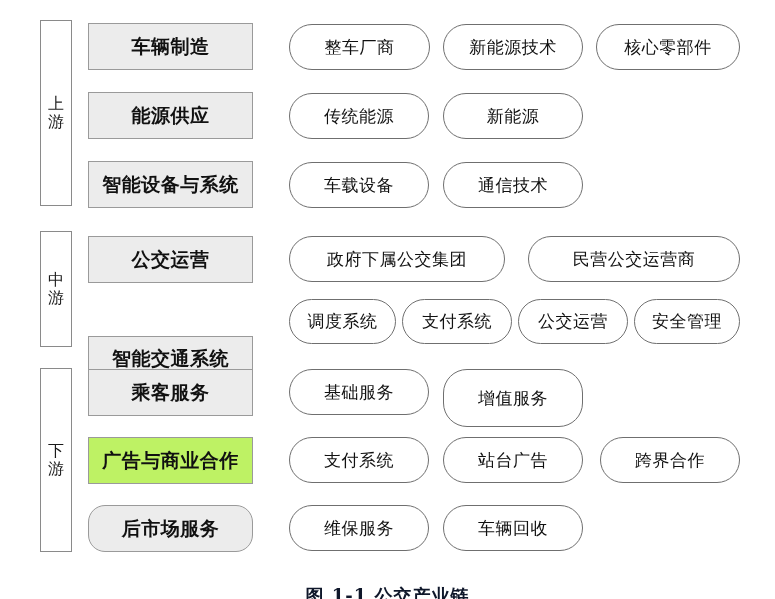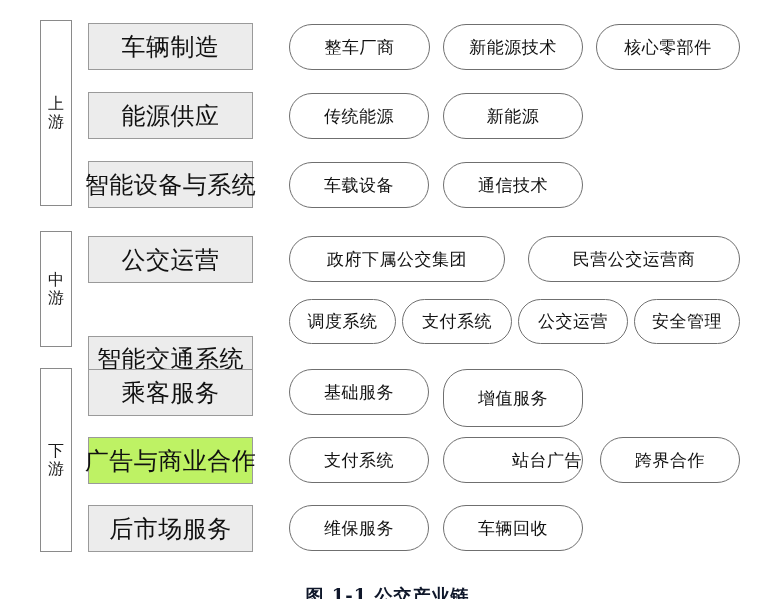--- a/index.html
+++ b/index.html
@@ -47,24 +47,25 @@
   .cat-box {
     position: absolute;
     box-sizing: border-box;
     background: #ececec;
     border: 1px solid #9a9a9a;
     display: flex;
     align-items: center;
     justify-content: center;
   }
   .cat-box .cat-text {
-    font-size: 24px;
+    font-size: 19px;
     color: #111111;
     white-space: nowrap;
     letter-spacing: 0.5px;
+    font-weight: bold;
   }
 
   
   .pill {
     position: absolute;
     box-sizing: border-box;
     background: #ffffff;
     border: 1px solid #6f6f6f;
     border-radius: 24px;
     display: flex;
@@ -170,27 +171,27 @@
     </div>
     <div class="pill" style="left: 443px; top: 369px; width: 140px; height: 58px; border-color: rgb(111, 111, 111);">
       <span class="pill-text" style="color: rgb(17, 17, 17);">增值服务</span>
     </div>
     <div class="cat-box" style="left: 88px; top: 437px; width: 165px; height: 47px; background: #bef264; border-color: rgb(154, 154, 154);">
       <span class="cat-text" style="color: rgb(17, 17, 17);">广告与商业合作</span>
     </div>
     <div class="pill" style="left: 289px; top: 437px; width: 140px; height: 46px; border-color: rgb(111, 111, 111);">
       <span class="pill-text" style="color: rgb(17, 17, 17);">支付系统</span>
     </div>
-    <div class="pill" style="left: 443px; top: 437px; width: 140px; height: 46px; border-color: rgb(111, 111, 111); justify-content: flex-end;">
+    <div class="pill" style="left: 443px; top: 437px; width: 140px; height: 46px; border-color: rgb(111, 111, 111);">
       <span class="pill-text" style="color: rgb(17, 17, 17);">站台广告</span>
     </div>
     <div class="pill" style="left: 600px; top: 437px; width: 140px; height: 46px; border-color: rgb(111, 111, 111);">
       <span class="pill-text" style="color: rgb(17, 17, 17);">跨界合作</span>
     </div>
-    <div class="cat-box" style="left: 88px; top: 505px; width: 165px; height: 47px; background: rgb(236, 236, 236); border-color: rgb(154, 154, 154);">
+    <div class="cat-box" style="left: 88px; top: 505px; width: 165px; height: 47px; background: rgb(236, 236, 236); border-color: rgb(154, 154, 154); border-radius: 17px;">
       <span class="cat-text" style="color: rgb(17, 17, 17);">后市场服务</span>
     </div>
     <div class="pill" style="left: 289px; top: 505px; width: 140px; height: 46px; border-color: rgb(111, 111, 111);">
       <span class="pill-text" style="color: rgb(17, 17, 17);">维保服务</span>
     </div>
     <div class="pill" style="left: 443px; top: 505px; width: 140px; height: 46px; border-color: rgb(111, 111, 111);">
       <span class="pill-text" style="color: rgb(17, 17, 17);">车辆回收</span>
     </div>
   </div>
 

